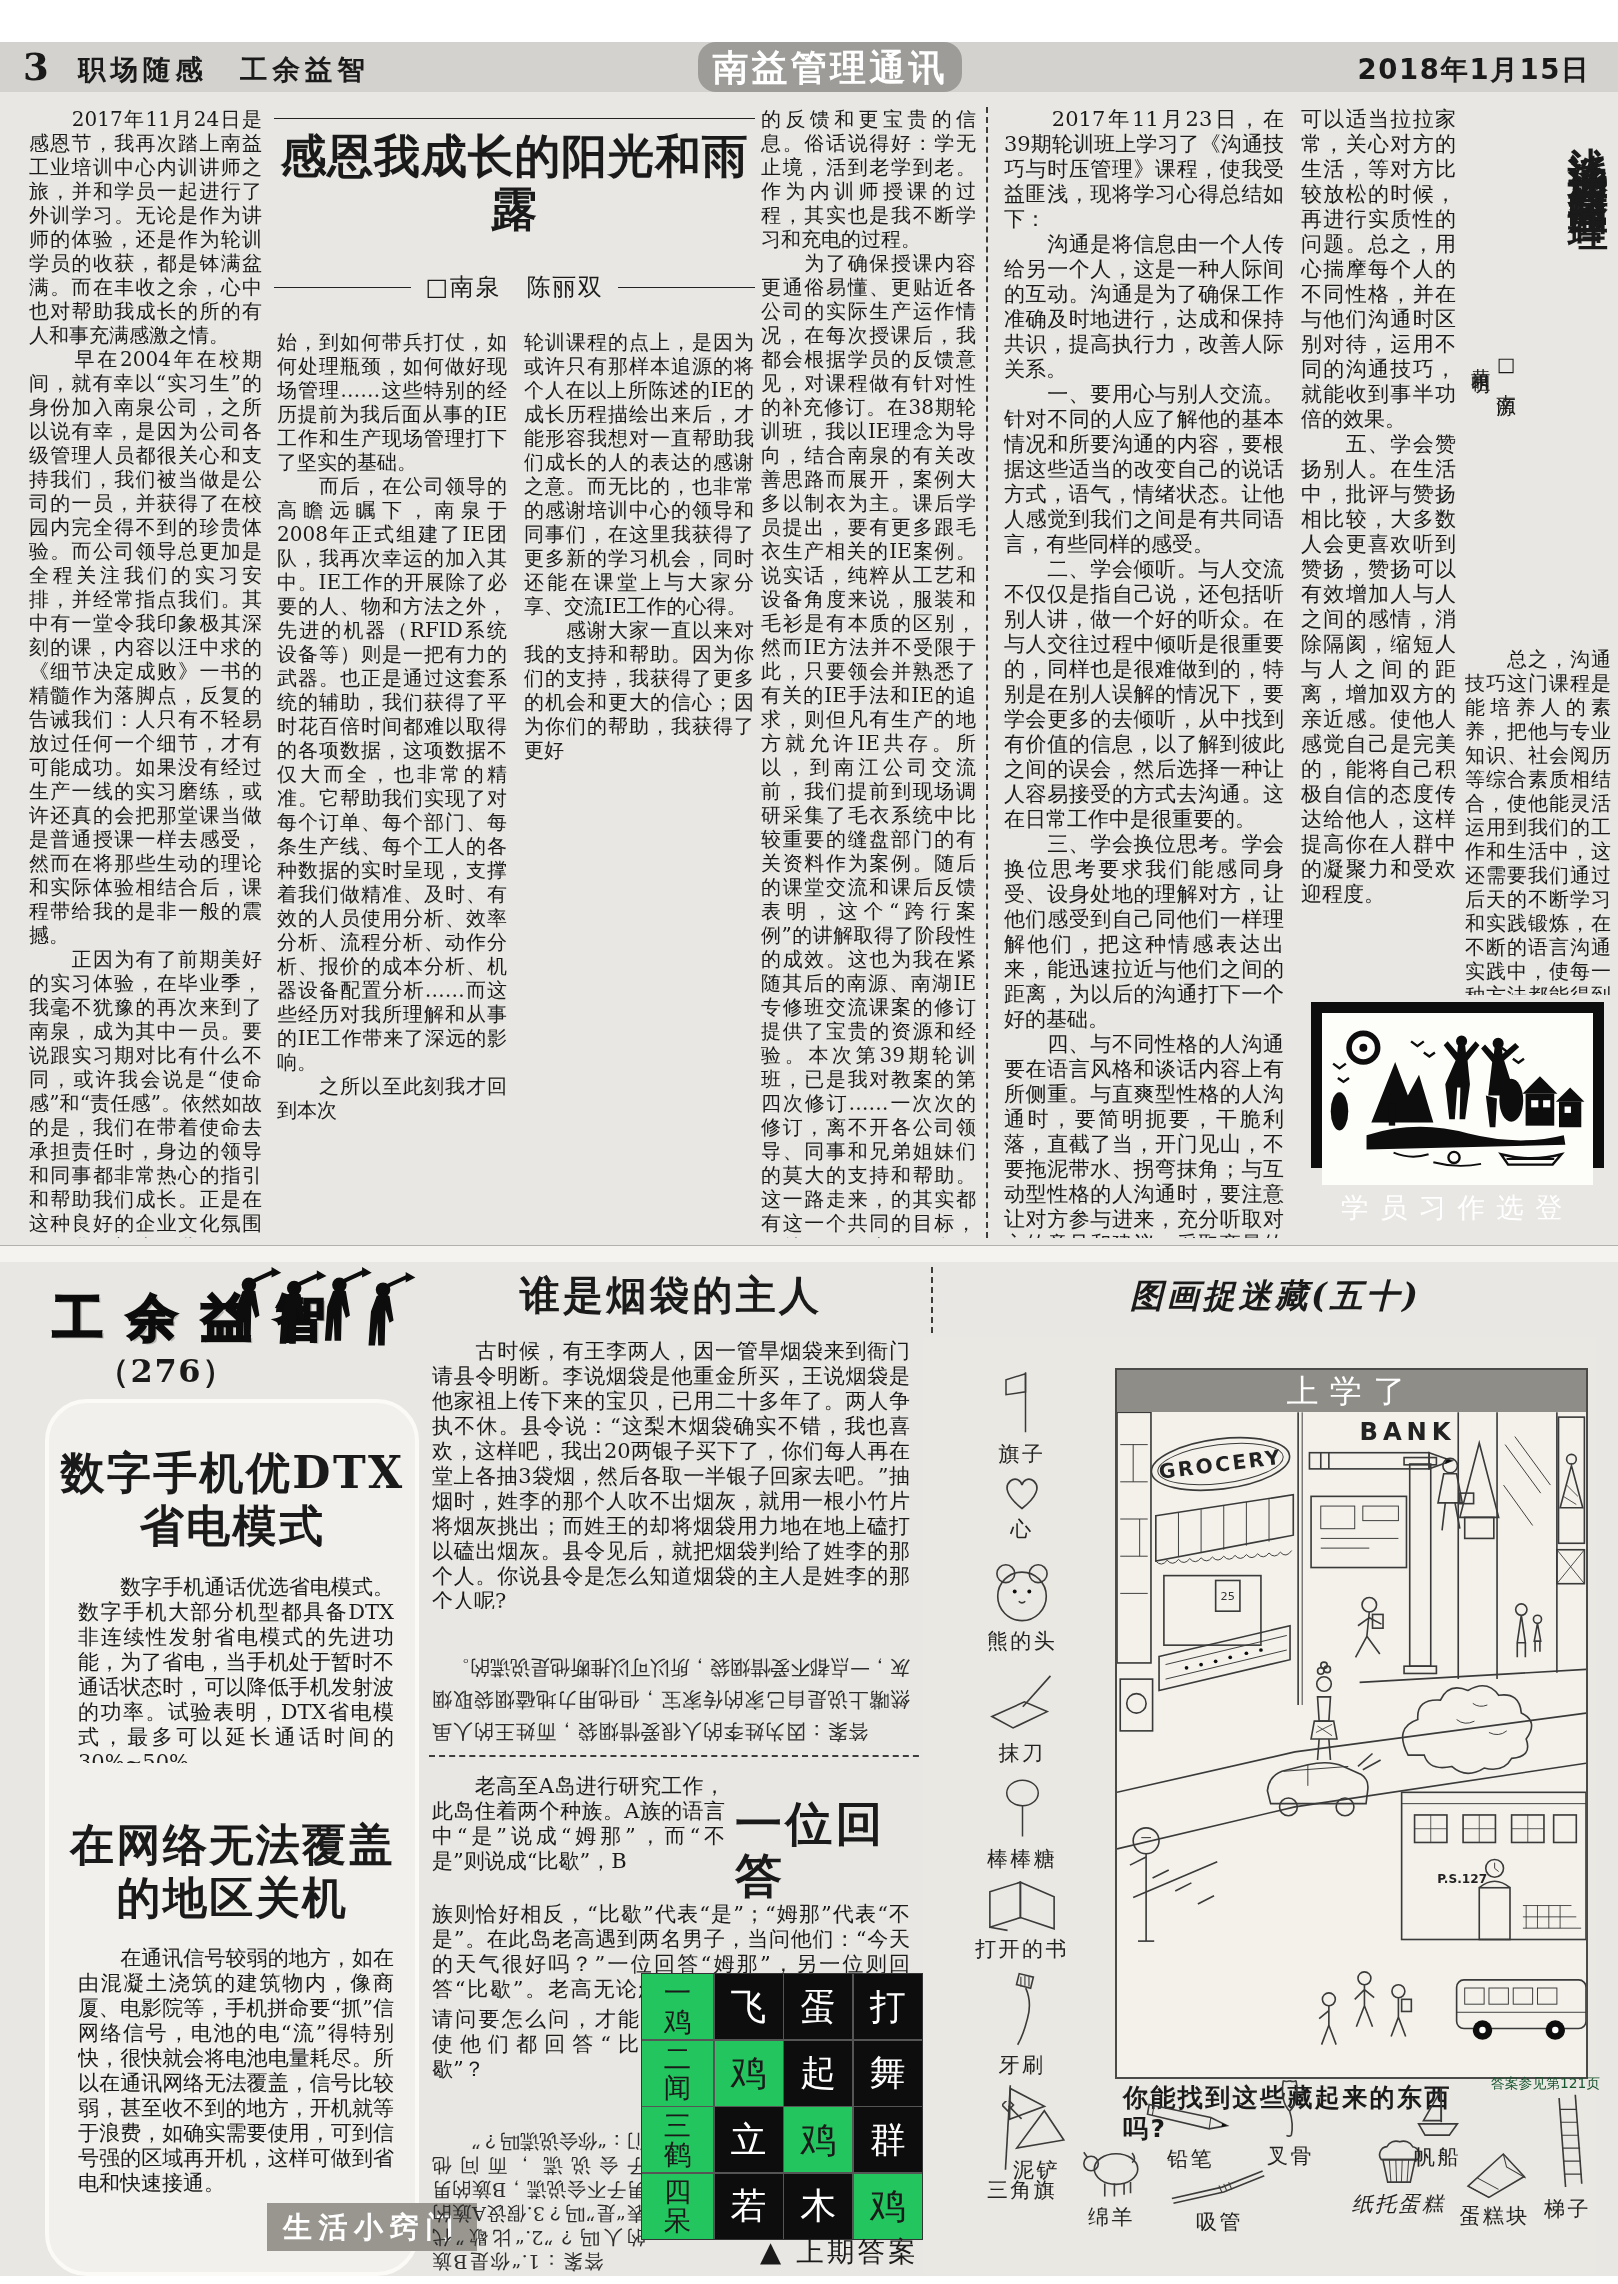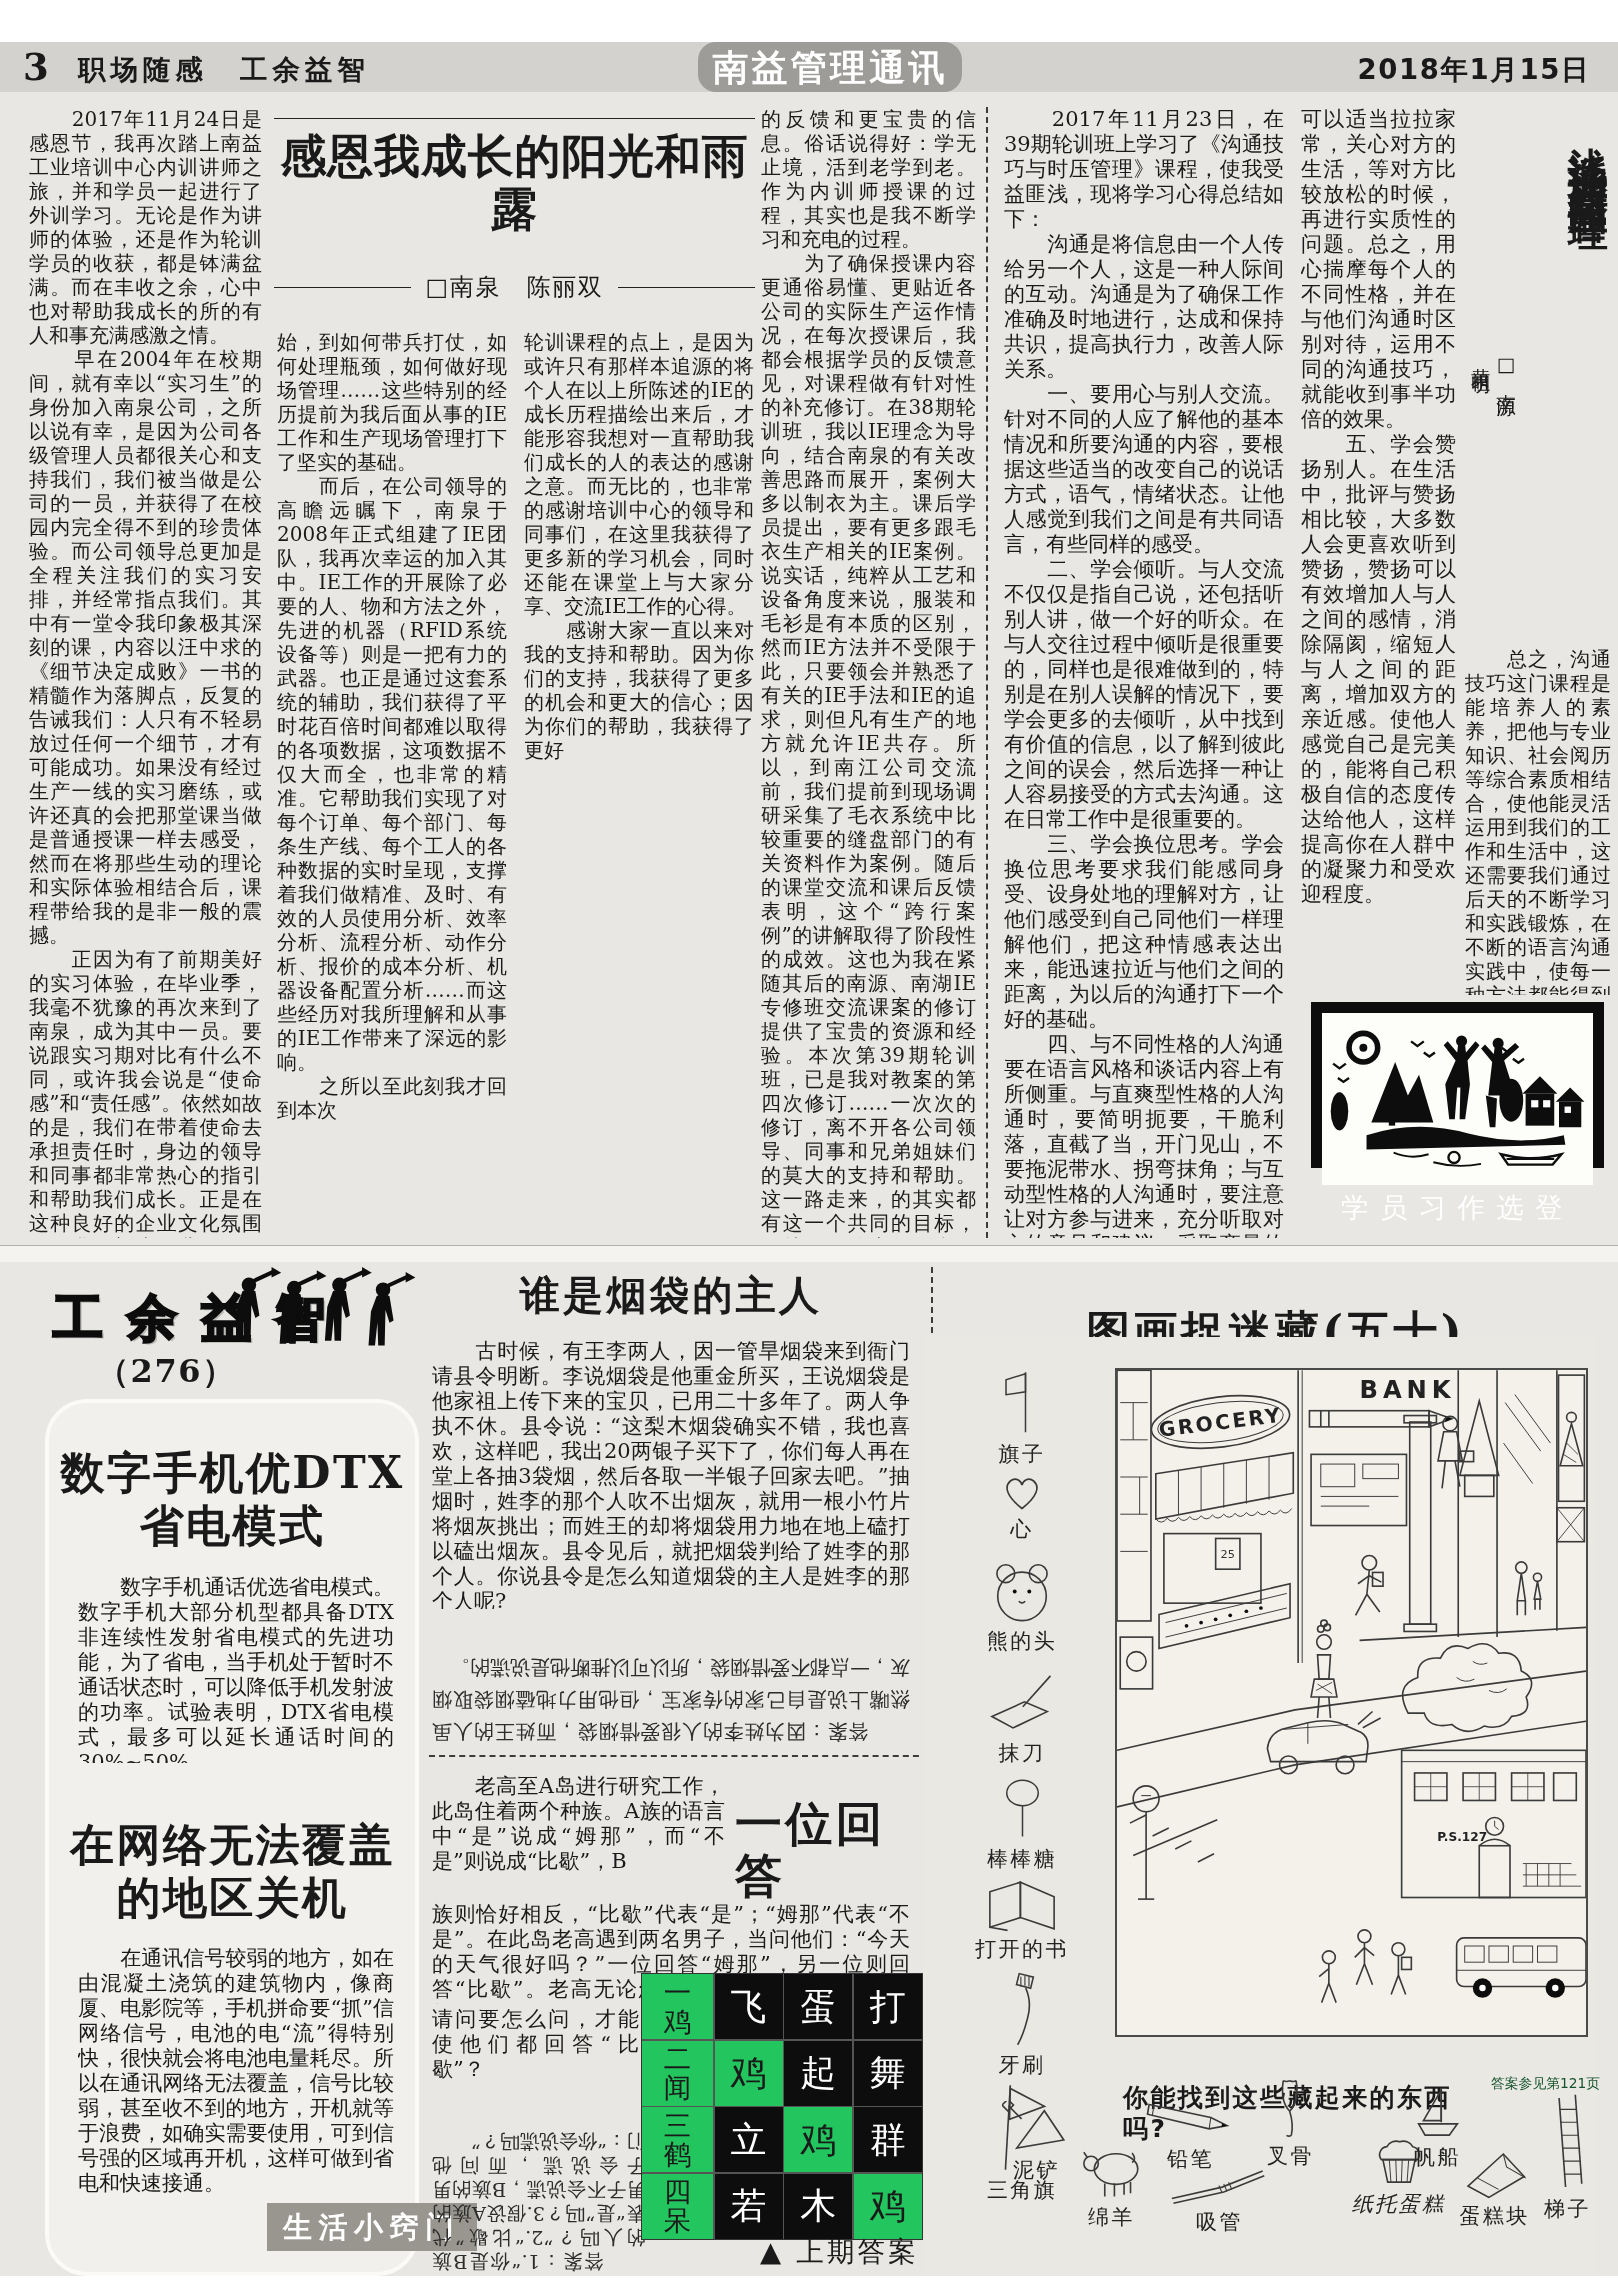--- a/index.html
+++ b/index.html
@@ -199,21 +199,21 @@
       <span>四呆</span>
     </div>
   <div class="cell b">若</div>
   <div class="cell b">木</div>
   <div class="cell">鸡</div>
 </div>
 <div class="abs gridcap" style="left:641px;top:2235px;width:278px;">▲ 上期答案</div>
 
 <div class="abs vdash" style="left:931px;top:1267px;height:1007px;"></div>
 
-<div class="abs midtitle" style="left:947px;top:1308px;width:657px;font-size:44px;">图画捉迷藏(五十)</div>
+<div class="abs midtitle" style="left:947px;top:1272px;width:657px;font-size:33px;font-style:italic;">图画捉迷藏(五十)</div>
 <div class="abs panel" style="left:923px;top:1337px;width:673px;height:937px;"></div>
 
 <div class="abs itm" style="left:937px;top:1366px;width:170px;">
   <svg width="45" height="71" viewBox="0 0 60 90">
     <line x1="34" y1="6" x2="34" y2="86" class="ln"></line>
       <polygon points="34,8 8,16 8,36 34,32" class="ln"></polygon>
   </svg>
   <div>旗子</div>
 </div>
 <div class="abs itm" style="left:937px;top:1475px;width:170px;">
@@ -265,20 +265,21 @@
 </div>
 <div class="abs itm" style="left:937px;top:2082px;width:170px;">
   <svg width="57" height="91" viewBox="0 0 70 112">
     <line x1="20" y1="4" x2="14" y2="108" class="ln"></line>
       <polygon points="20,8 62,30 19,46" class="ln"></polygon>
   </svg>
   <div>三角旗</div>
 </div>
 
 <div class="abs drawwrap" style="left:1115px;top:1368px;width:469px;">
+  <div class="drawbar">上学了</div>
   <svg width="469" height="662" viewBox="0 0 580 818">
     <rect x="0" y="0" width="42" height="310" class="ln"></rect>
     <path d="M4 40 h34 M4 86 h34 M4 132 h34 M4 178 h34 M4 224 h34 M20 40 v46 M28 132 v46" class="ln" style="stroke-width:1.2"></path>
     <g transform="rotate(-7 128 64)">
       <ellipse cx="128" cy="64" rx="86" ry="31" class="ln"></ellipse>
       <ellipse cx="128" cy="64" rx="78" ry="24" class="ln" style="stroke-width:1.2"></ellipse>
       <text x="128" y="73" text-anchor="middle" font-size="25" font-weight="bold" letter-spacing="3" fill="#222">GROCERY</text>
     </g>
     <polygon points="48,128 218,102 218,152 48,184" class="ln"></polygon>
     <path d="M76,124 76,179 M104,120 104,174 M132,115 132,170 M160,111 160,165 M188,107 188,160" class="ln" style="stroke-width:1.2"></path>

